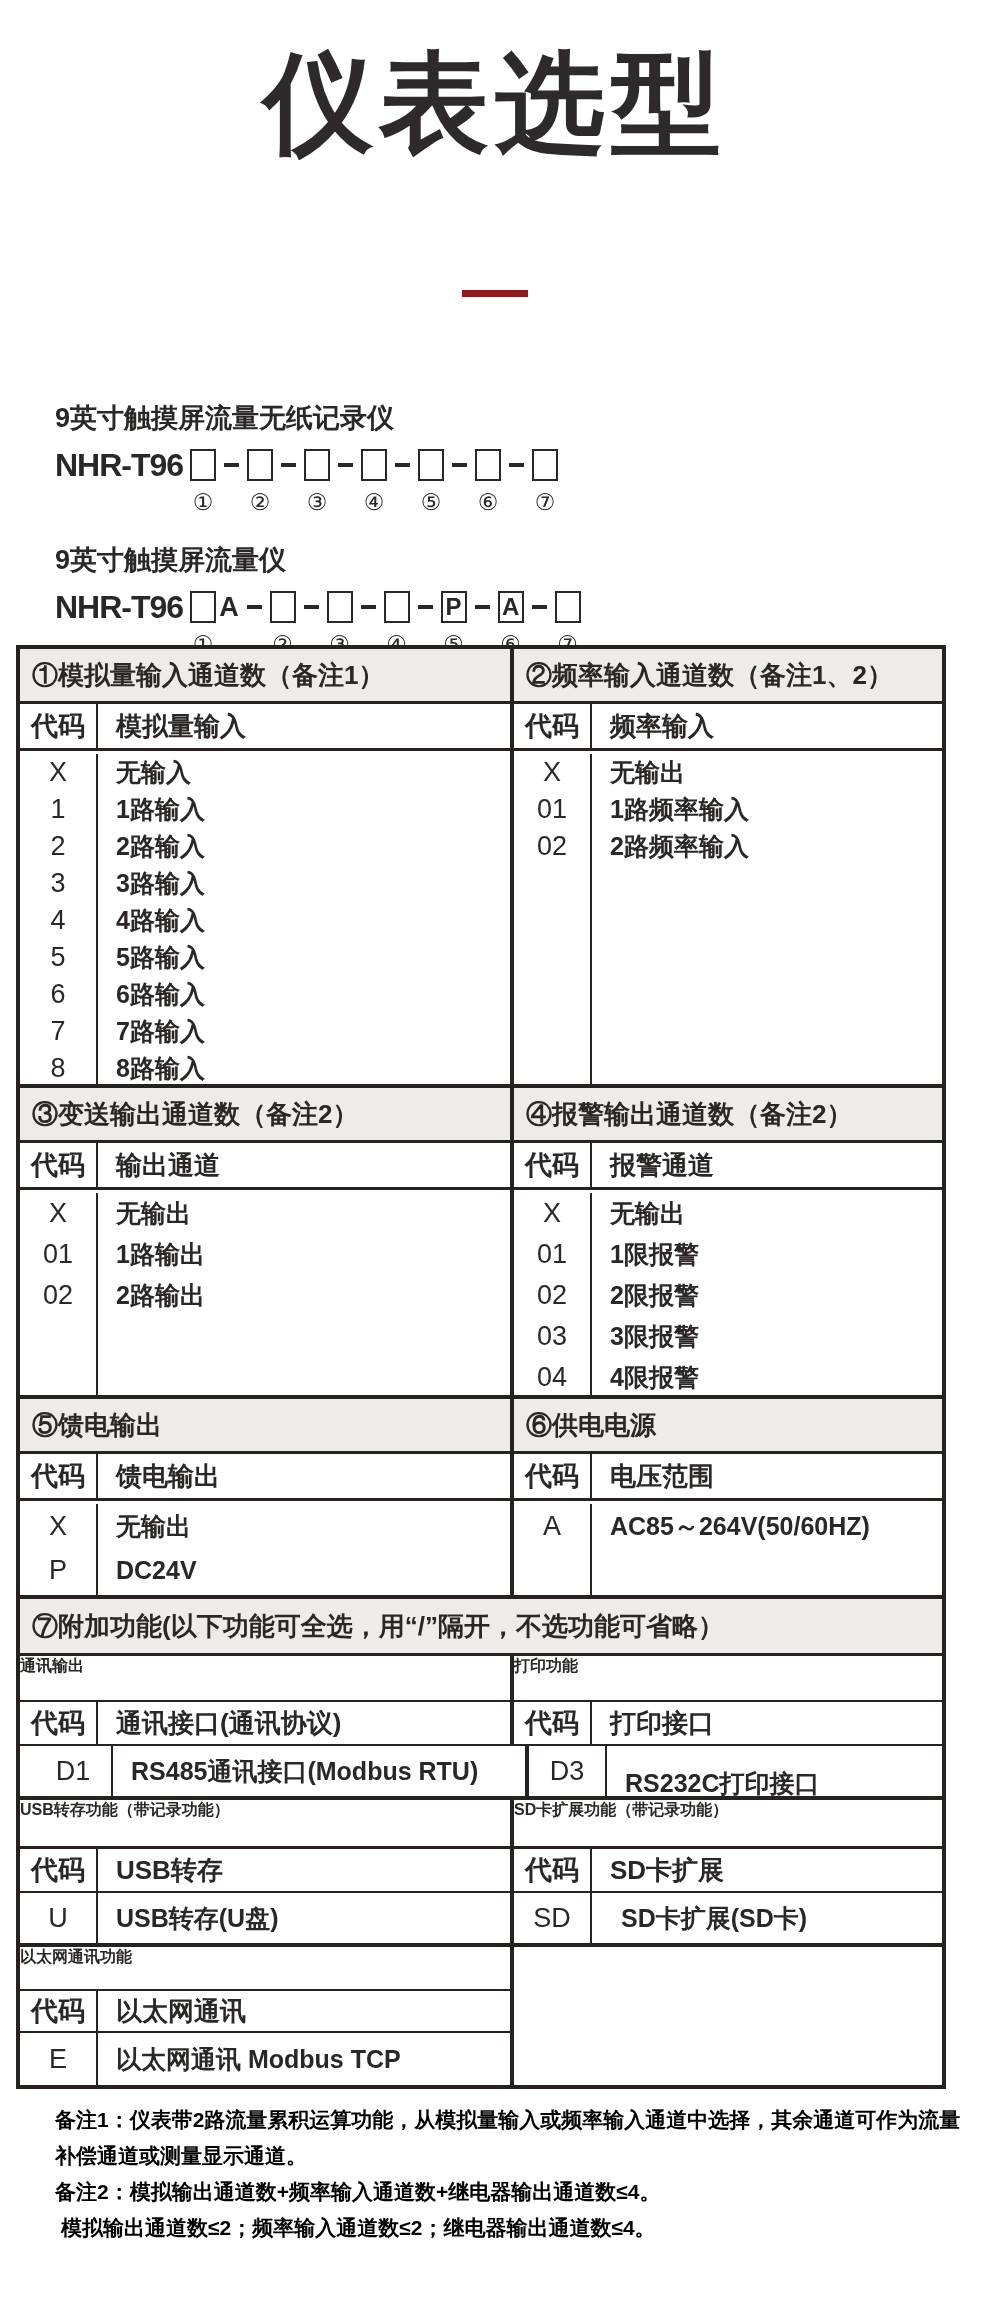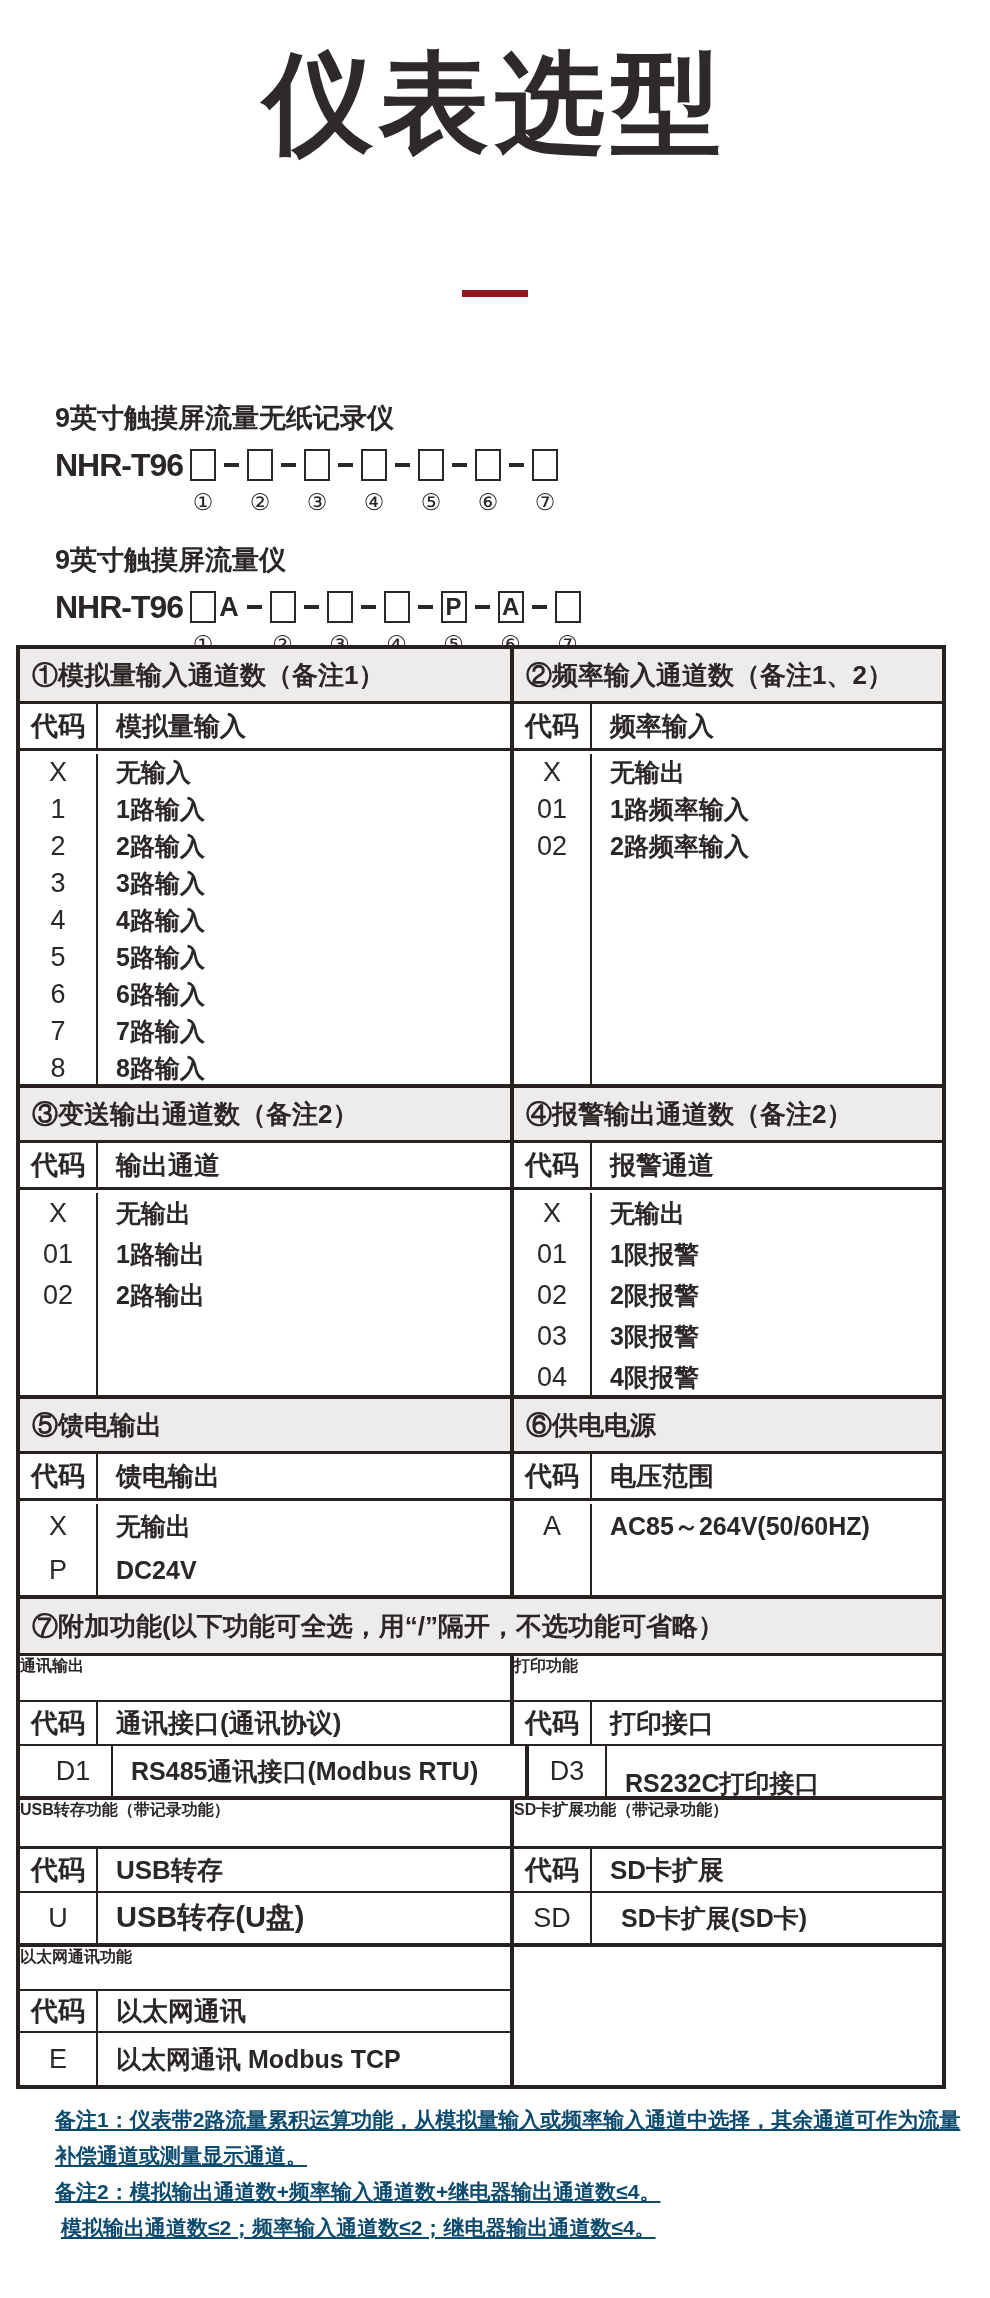--- a/index.html
+++ b/index.html
@@ -62,21 +62,21 @@
   
   .data-area{display:flex;box-sizing:border-box;}
   .codes{width:78px;flex:0 0 78px;border-right:2px solid #27211f;box-sizing:border-box;
          text-align:center;font-weight:normal;font-size:27px;}
   .descs{flex:1;padding-left:18px;font-size:25px;font-weight:bold;}
   .rh37 .codes>div,.rh37 .descs>div{height:37px;line-height:37px;}
   .rh41 .codes>div,.rh41 .descs>div{height:41px;line-height:41px;}
   .rh44 .codes>div,.rh44 .descs>div{height:44px;line-height:44px;}
   .data-area{padding-top:3px;}
   
-  .notes{position:absolute;left:55px;top:2102px;width:920px;font-size:21px;font-weight:bold;color:#0c4a6e;text-decoration:underline;}
+  .notes{position:absolute;left:55px;top:2102px;width:920px;font-size:21px;font-weight:bold;color:#000000;}
   .notes div{height:36px;line-height:36px;white-space:nowrap;}
   .note-indent{padding-left:6px;}
 </style>
 </head>
 <body>
 
 <div class="page-title">仪表选型</div>
 <div class="red-dash" style="background: rgb(142, 24, 28);"></div>
 
 <div class="products" id="products">
@@ -385,21 +385,21 @@
       <div class="desccol">USB转存</div>
     </div>
     <div class="half half-r cellrow h42">
       <div class="codecol">代码</div>
       <div class="desccol">SD卡扩展</div>
     </div>
   </div>
   <div class="trow bb3" style="border-bottom-width:4px;">
     <div class="half half-l cellrow h50">
       <div class="codecol">U</div>
-      <div class="desccol" style="font-size:29px;">USB转存(U盘)</div>
+      <div class="desccol" style="font-size:25px;">USB转存(U盘)</div>
     </div>
     <div class="half half-r cellrow h50">
       <div class="codecol">SD</div>
       <div class="desccol" style="font-size:25px;padding-left:29px;">SD卡扩展(SD卡)</div>
     </div>
   </div>
 
   <div class="trow lbb2">
     <div class="half half-l h44">
         <div class="pad">以太网通讯功能</div>

